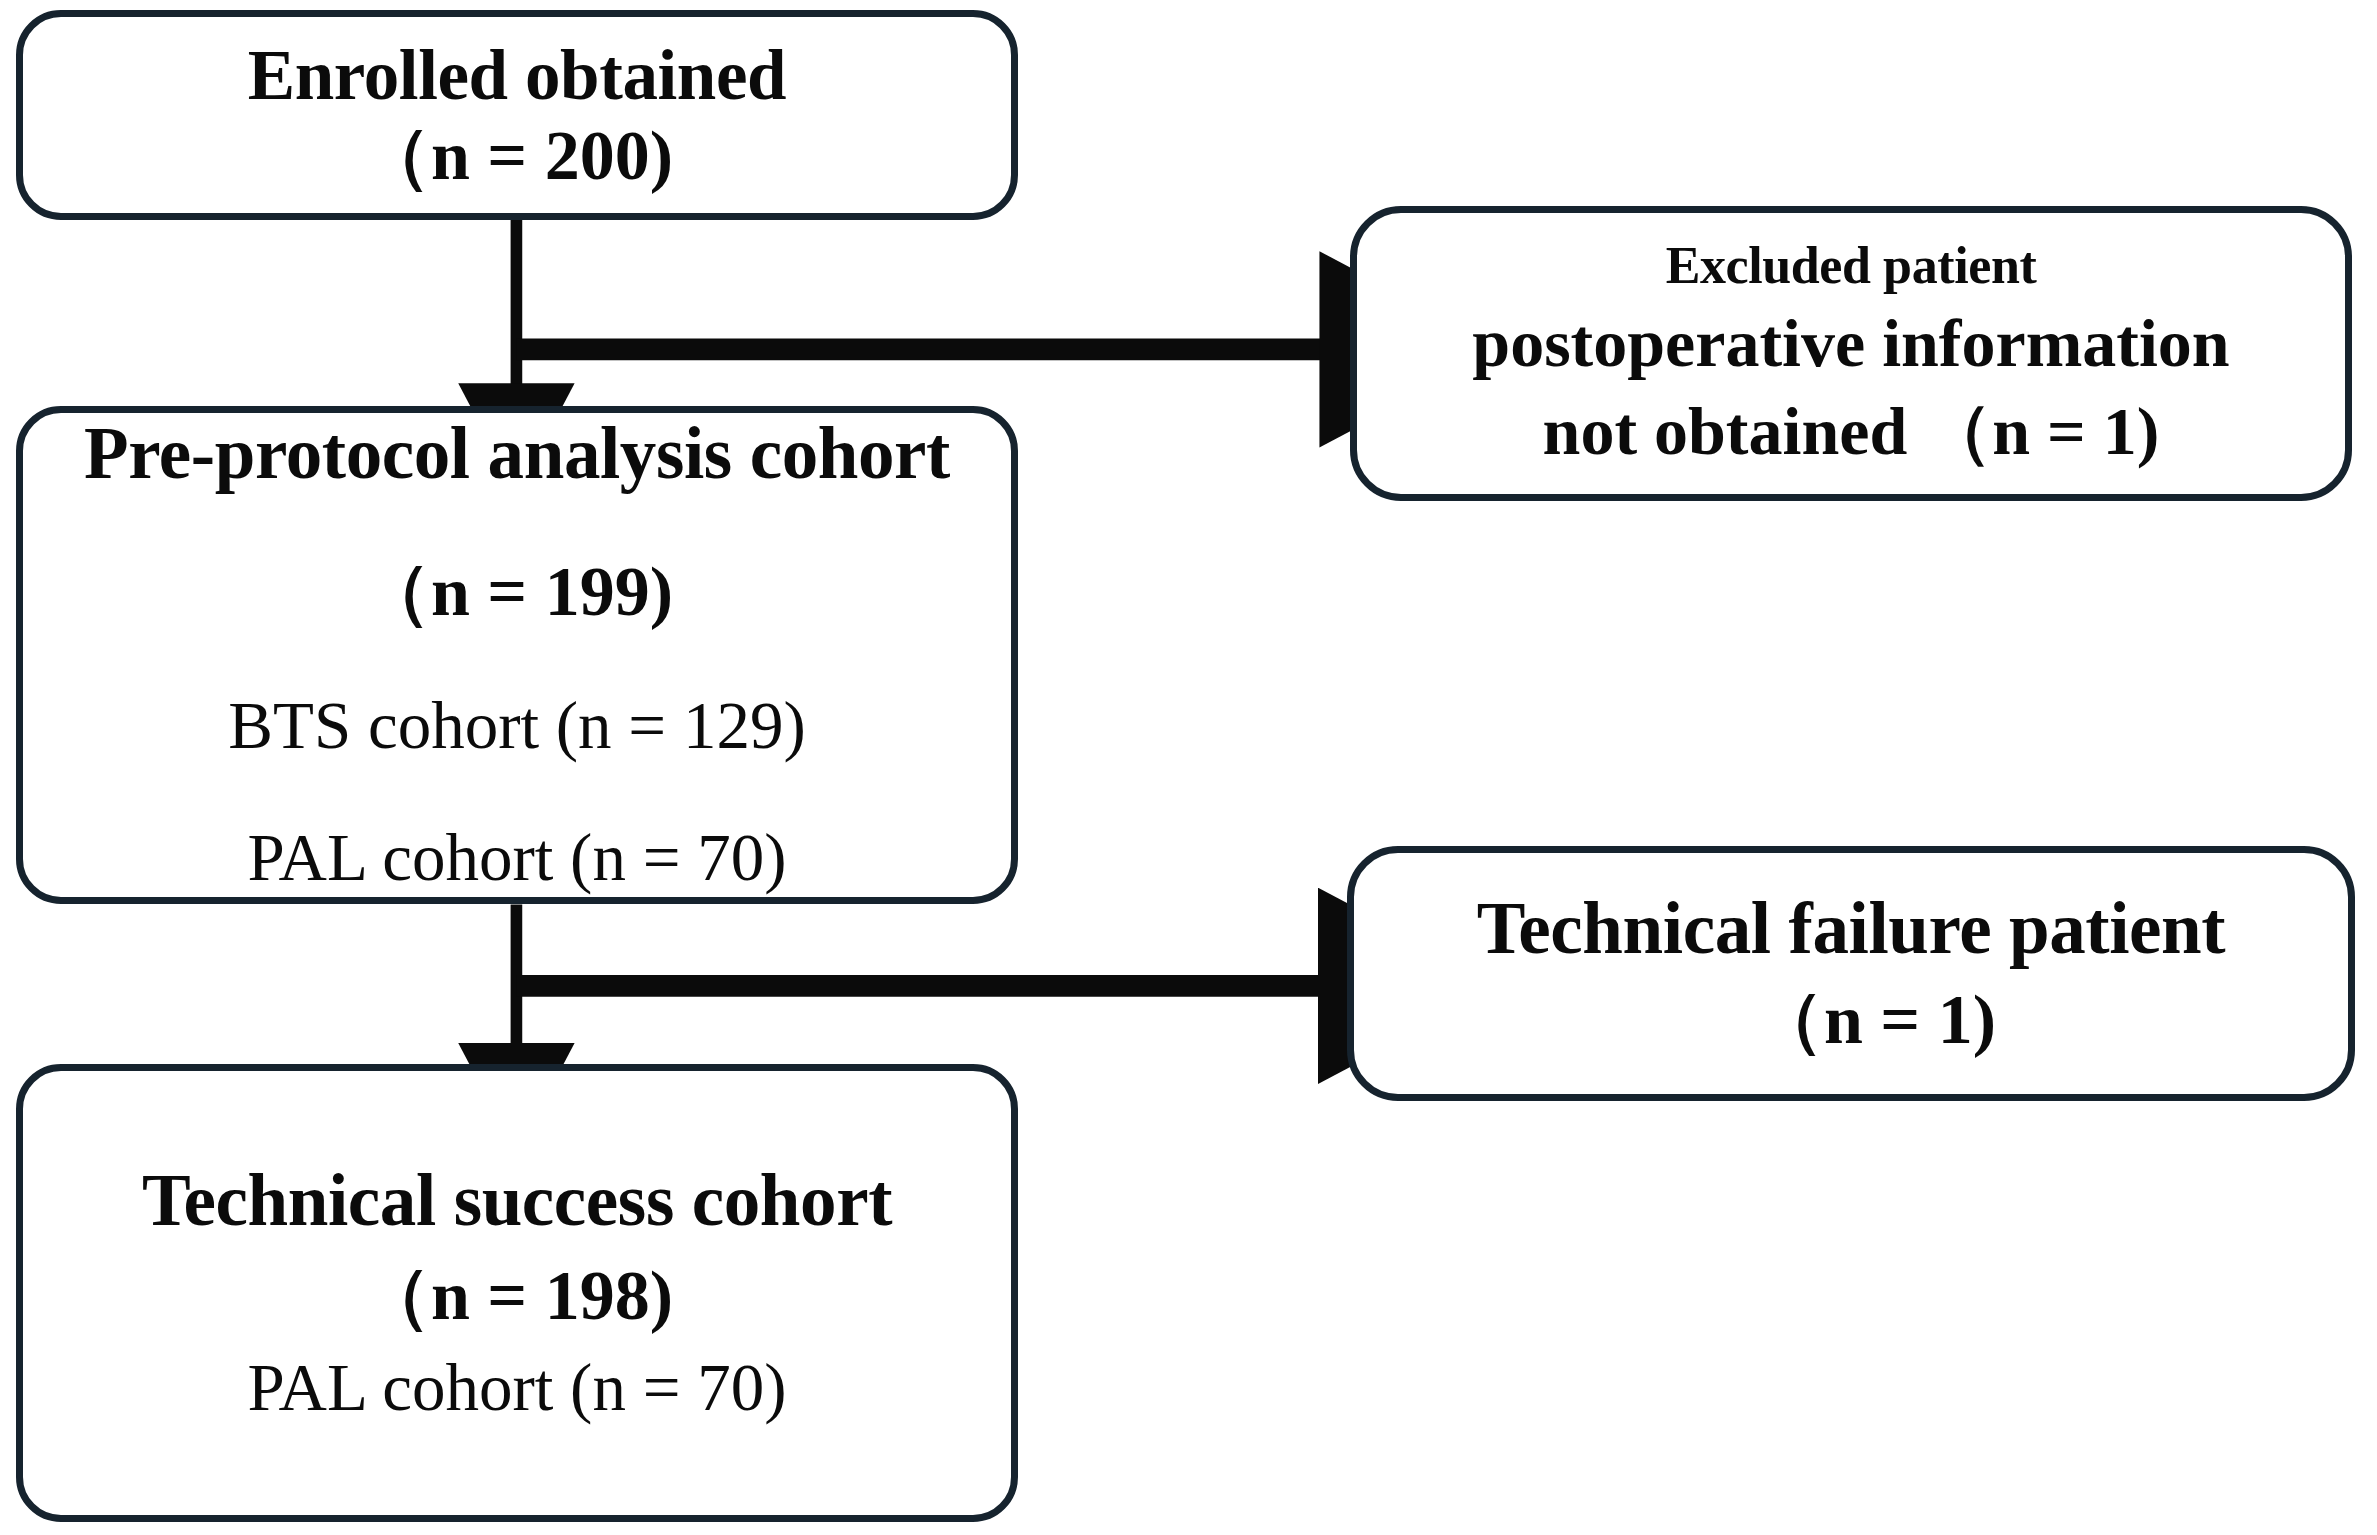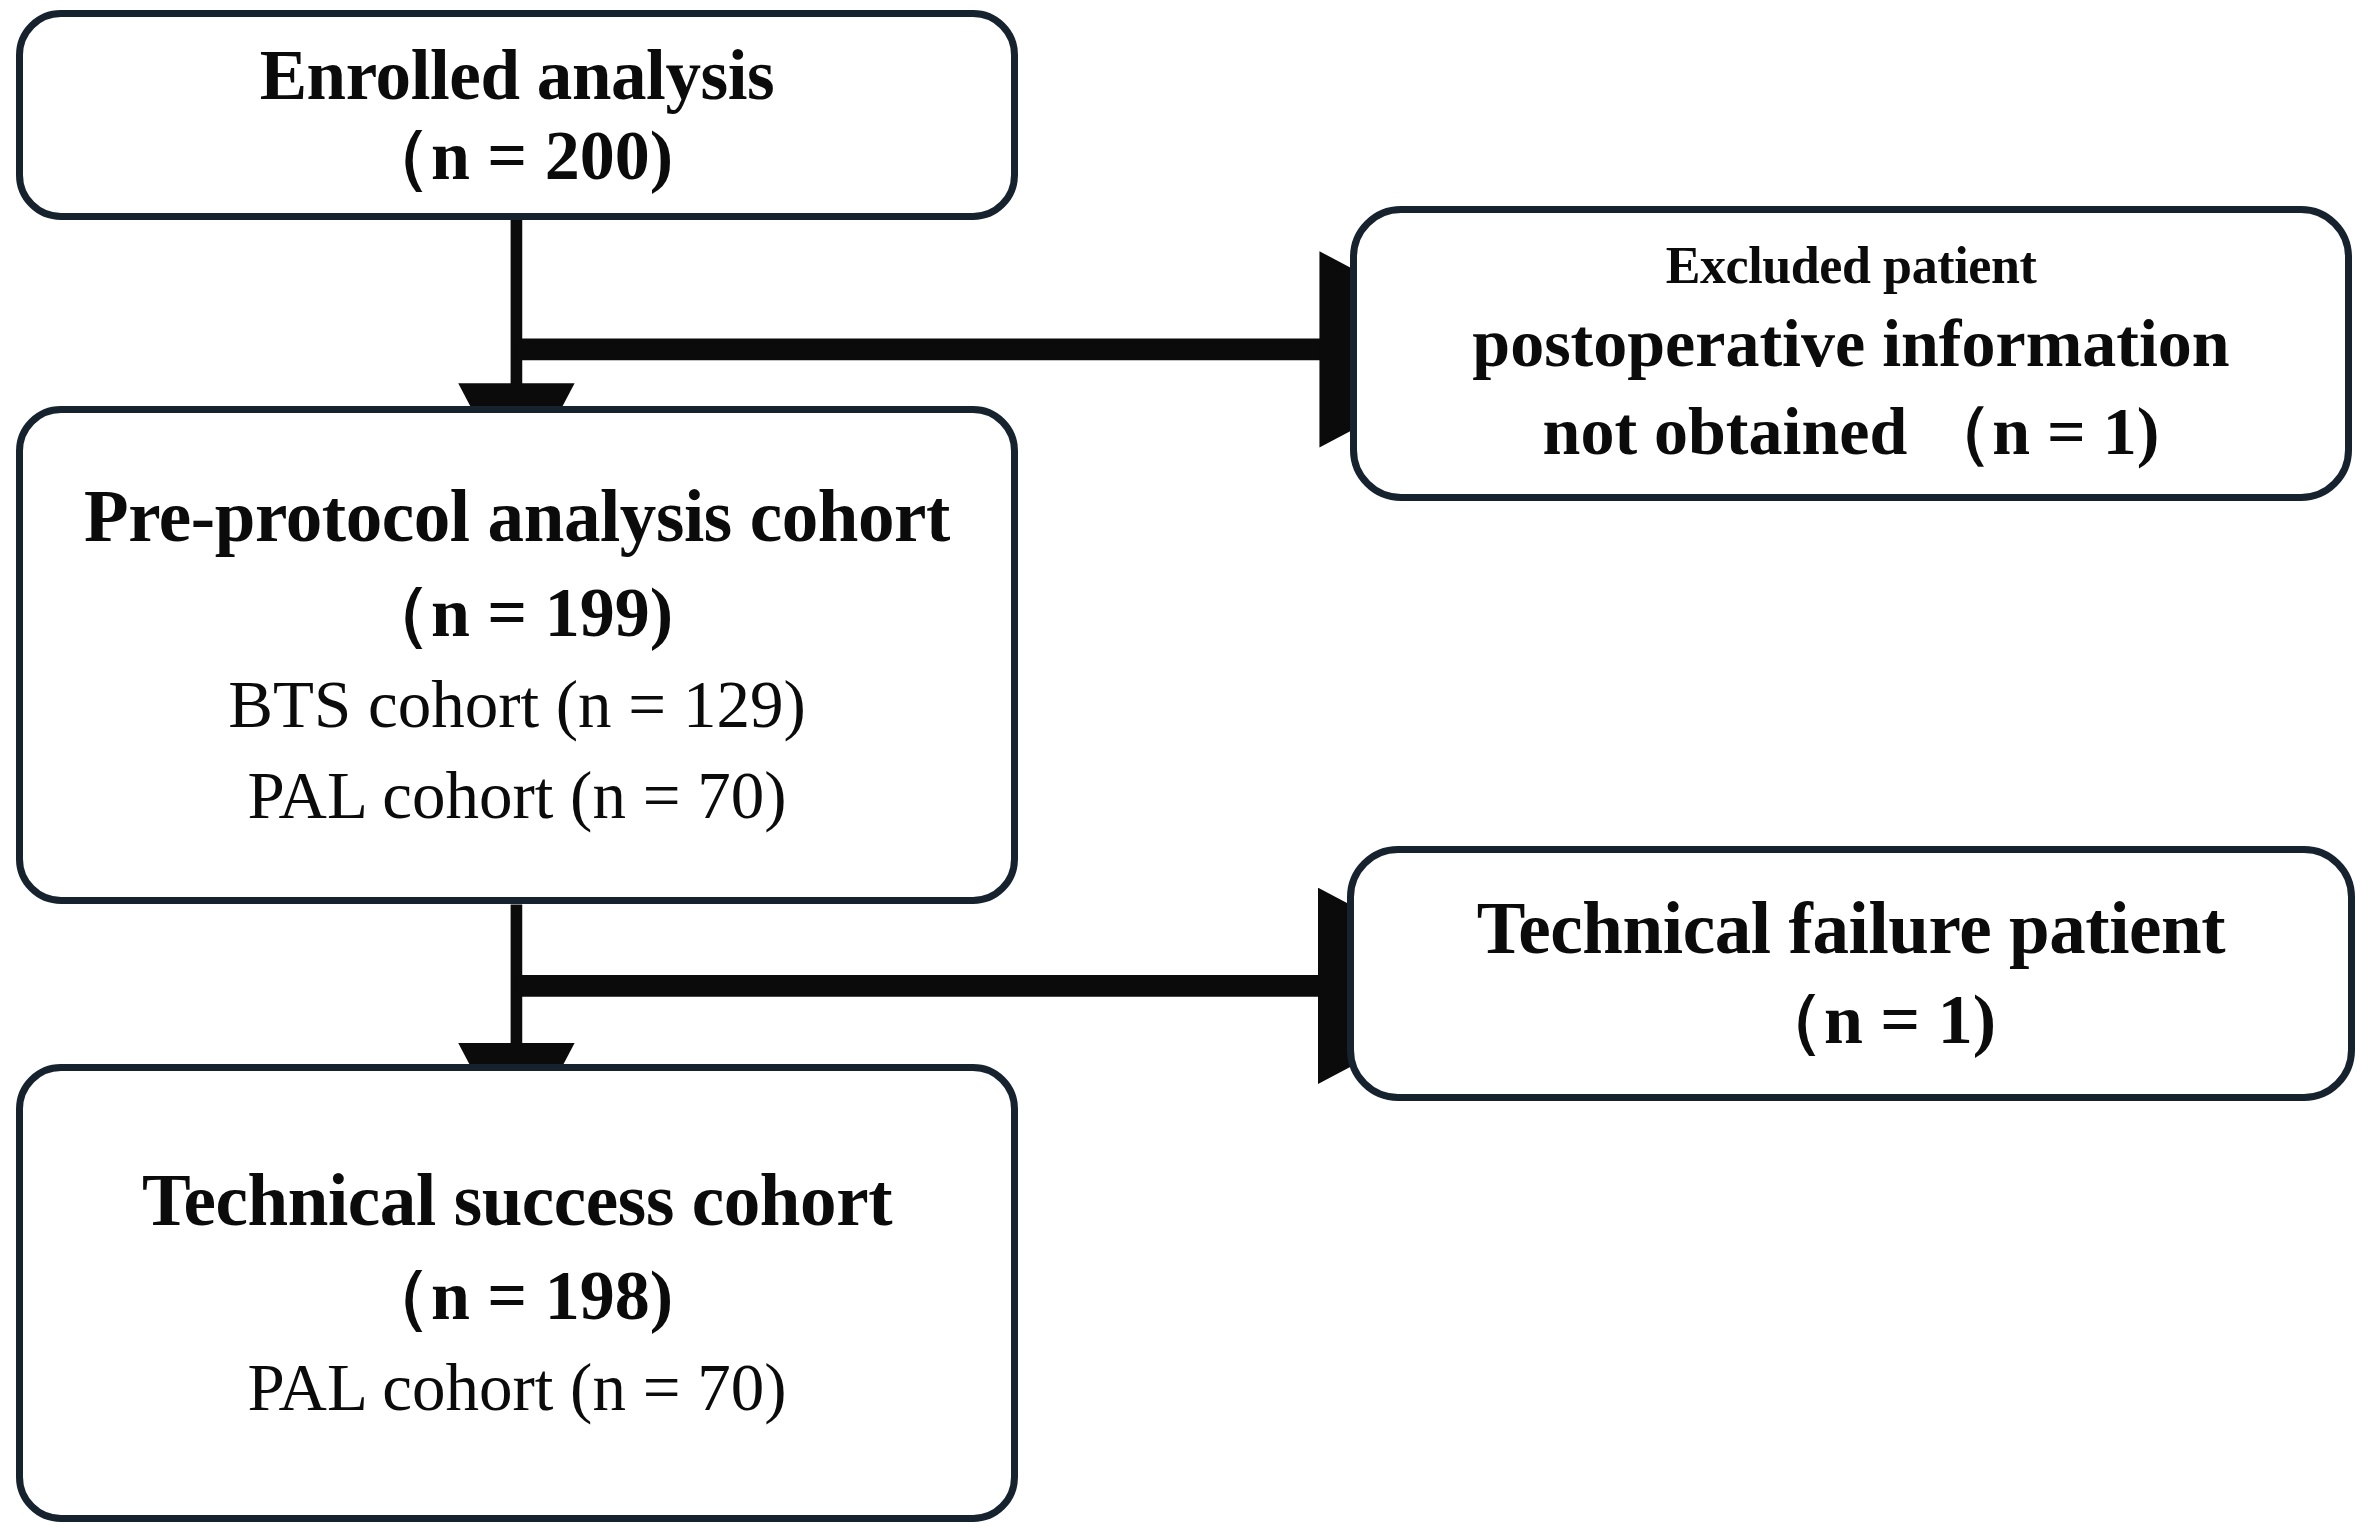--- a/index.html
+++ b/index.html
@@ -53,21 +53,21 @@
   }
   .node-sub {
     font-weight: normal;
     font-size: 67px;
     line-height: 1.16;
     white-space: nowrap;
   }
 
   
   #node-enrolled      { left: 16px;   top: 9.5px;   width: 1002px; height: 210px; }
-  #node-preprotocol   { left: 16px;   top: 406px;  width: 1002px; height: 498px; }
+  #node-preprotocol   { left: 16px;   top: 406px;  width: 1002px; height: 498px; justify-content: space-between; }
   #node-success       { left: 16px;   top: 1064px; width: 1002px; height: 458px; }
   #node-excluded      { left: 1350px; top: 206px;  width: 1002px; height: 295px; border-radius: 51px; }
   #node-failure       { left: 1347px; top: 846px; width: 1008px; height: 255px; border-radius: 51px; }
 
   #node-enrolled .node-title   { margin-top: 2.9px; }
   #node-preprotocol .node-title{ font-size: 73px; }
   #node-preprotocol .node-line { margin-top: 16px; }
   #node-preprotocol .node-sub  { margin-top: 13px; }
   #node-success .node-title    { font-size: 73px; }
   #node-success .node-line     { margin-top: 14.6px; }
@@ -104,21 +104,21 @@
     <g>
       <line x1="710" y1="1243" x2="710" y2="1440" stroke="#0b0b0b" stroke-width="16" marker-end="url(#arrow-down-head)"></line>
     </g>
 
     <g>
       <line x1="710" y1="1355" x2="1824" y2="1355" stroke="#0b0b0b" stroke-width="30" marker-end="url(#arrow-right-head)"></line>
     </g>
   </svg>
 
   <div class="node-box" id="node-enrolled">
-    <div class="node-title">Enrolled analysis</div>
+    <div class="node-title">Enrolled obtained</div>
     <div class="node-line">（n = 200)</div>
   </div>
 
   <div class="node-box" id="node-preprotocol">
     <div class="node-title">Pre-protocol analysis cohort</div>
     <div class="node-line">（n = 199)</div>
     <div class="node-sub">BTS cohort (n = 129)</div>
     <div class="node-sub">PAL cohort (n = 70)</div>
   </div>
 

